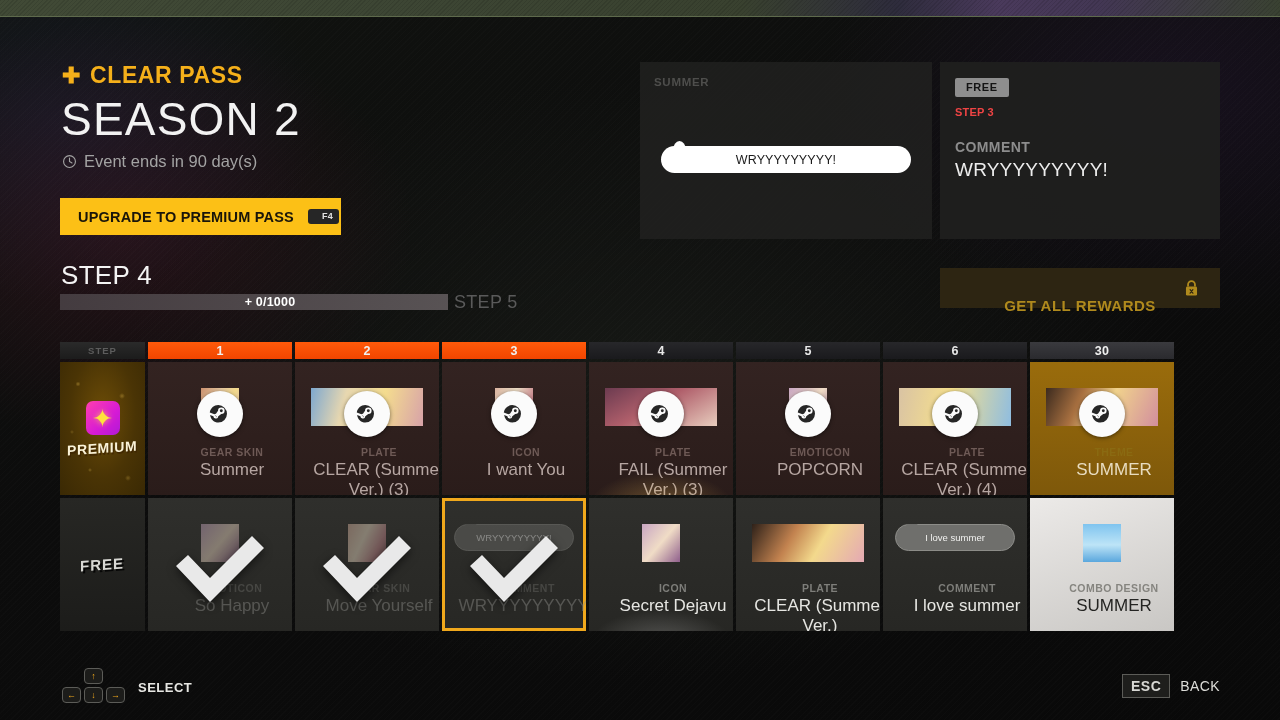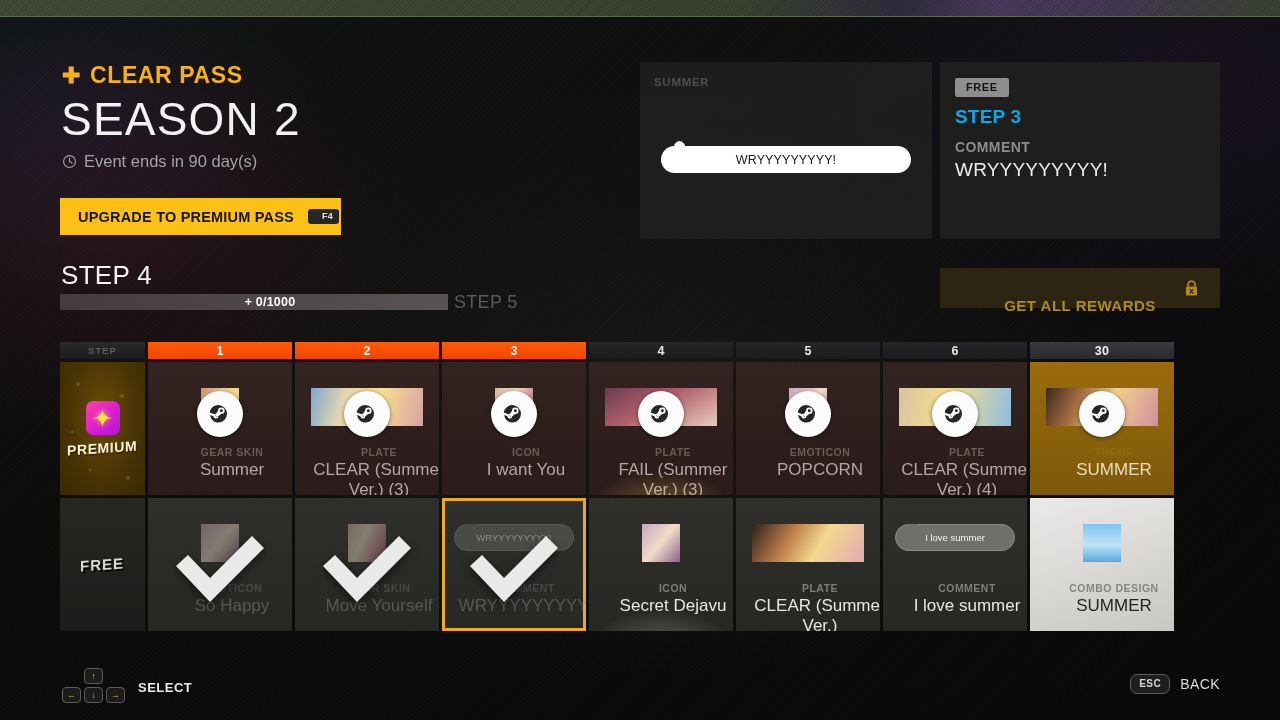--- a/index.html
+++ b/index.html
@@ -114,21 +114,21 @@
     background: rgba(31,31,30,0.92);
   }
   .free-badge {
     position: absolute; left: 15px; top: 16px;
     background: #8e8e8e; color: #141414;
     font-size: 11px; font-weight: bold; letter-spacing: 0.6px;
     padding: 4px 11px 4px 11px; border-radius: 2px; line-height: 1;
   }
   .info-step {
     position: absolute; left: 15px; top: 44px;
-    color: #0ea5e9; font-size: 19px; font-weight: bold; letter-spacing: 0.2px;
+    color: #ef4444; font-size: 11px; font-weight: bold; letter-spacing: 0.2px;
   }
   .info-cat {
     position: absolute; left: 15px; top: 77px;
     color: #8d8d8d; font-size: 14px; font-weight: bold; letter-spacing: 0.4px;
   }
   .info-name {
     position: absolute; left: 15px; top: 97px;
     color: #ededed; font-size: 19px; font-weight: 300; letter-spacing: 0.2px;
   }
 
@@ -352,23 +352,23 @@
   .dk-left { left: 0;    top: 19px; }
   .dk-down { left: 22px; top: 19px; }
   .dk-right{ left: 44px; top: 19px; }
   .foot-lbl { font-size: 13px; font-weight: bold; color: #e6e6e2; letter-spacing: 0.5px; }
 
   .footer-right {
     position: absolute; right: 60px; top: 674px;
     display: flex; align-items: center; gap: 10px;
   }
   .esckey {
-    border: 1px solid #5c5c58; border-radius: 7px;
+    border: 1px solid #5c5c58; border-radius: 0;
     background: #1e1e1c; color: #d8d8d4;
-    font-size: 10px; font-weight: bold; letter-spacing: 0.5px;
+    font-size: 14px; font-weight: bold; letter-spacing: 0.5px;
     padding: 4px 8px; line-height: 1;
   }
   .foot-lbl2 { font-size: 14px; color: #dcdcd8; letter-spacing: 0.4px; }
 </style>
 </head>
 <body>
 
 <div id="app">
 
   <div class="topstrip"></div>

